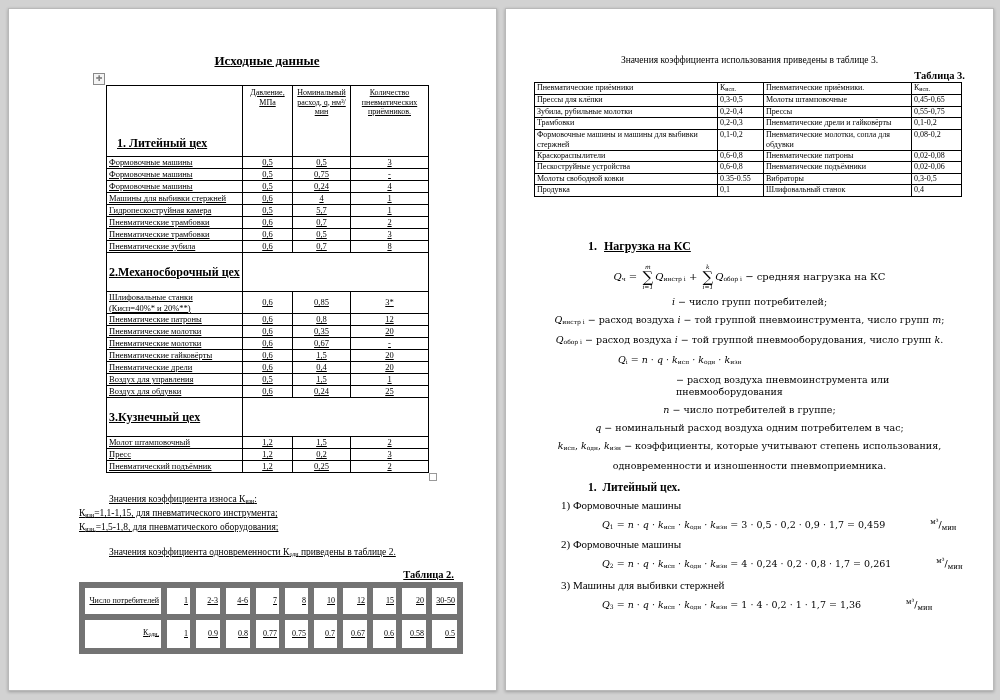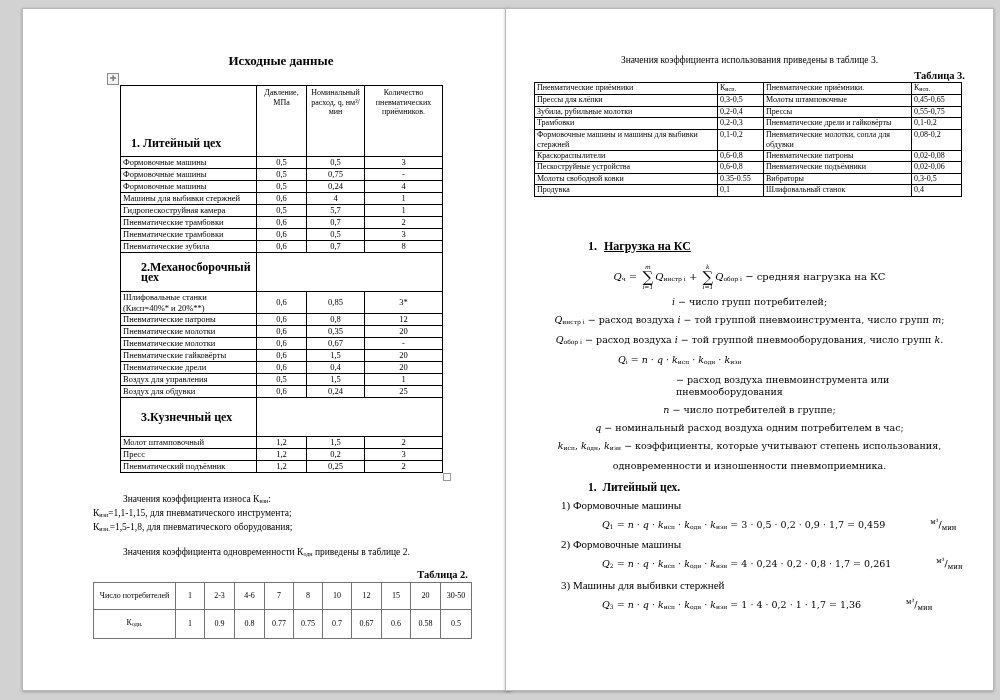--- a/index.html
+++ b/index.html
@@ -1,44 +1,44 @@
 <!DOCTYPE html>
 <html><head>
 <meta charset="utf-8">
 <style>
   html,body{margin:0;padding:0;}
   body{width:1000px;height:700px;background:#d2d2d2;position:relative;overflow:hidden;
        font-family:"Liberation Serif",serif;color:#000;}
   .page{position:absolute;top:8px;width:487px;height:681px;background:#fff;
         border:1px solid #b9b9b9;box-shadow:0 1px 3px rgba(0,0,0,.25);}
-  .page-left{left:22px;}
+  .page-left{left:8px;text-decoration:underline;}
   .page-right{left:505px;}
 
   
   .p1-title{margin:44px 0 0 97px;width:322px;text-align:center;font-weight:bold;font-size:13px;}
   .t1-block{position:relative;margin:16px 0 0 97px;width:322px;}
   .move-handle{position:absolute;left:-13px;top:-12px;width:10px;height:10px;border:1px solid #8a8a8a;
                background:#f4f4f4;font-size:8px;line-height:10px;text-align:center;color:#333;cursor:move;}
   .resize-handle{position:absolute;right:-9px;bottom:-8px;width:6px;height:6px;border:1px solid #999;background:#fff;}
   table.t1{border-collapse:collapse;width:322px;font-size:8.5px;table-layout:fixed;}
   .t1 td{border:1px solid #000;height:11px;line-height:10.5px;padding:0 2px;text-align:center;overflow:hidden;}
   .t1 td:first-child{text-align:left;}
   .t1 tr.hdr td{vertical-align:top;font-size:8px;line-height:9.5px;padding-top:2px;height:68px;}
   .t1 tr.hdr td.sec1{vertical-align:bottom;text-align:left;}
   .t1 .sec-t{font-weight:bold;font-size:12px;padding:0 0 8px 8px;}
   .t1 tr.secrow td{height:38px;vertical-align:middle;}
-  .t1 .sec-t2{font-weight:bold;font-size:12px;padding-left:20px;}
+  .t1 .sec-t2{font-weight:bold;font-size:12px;padding-left:2px;}
   .p1-text{margin:20px 34px 0 70px;font-size:9.5px;line-height:12px;}
   .p1-text p{margin:0;}
   .p1-text p.ind{text-indent:30px;}
   .p1-text p.gap{margin-top:11px;}
   sub{font-size:6px;vertical-align:-1px;}
   .cap2{margin:9px 42px 2px 0;text-align:right;font-weight:bold;font-size:10.5px;}
   table.t2{border-collapse:collapse;margin-left:70px;width:378px;font-size:8px;table-layout:fixed;}
-  .t2 td{border:1px solid #737373;height:10px;line-height:9.5px;padding:8px 2px;text-align:center;overflow:hidden;}
+  .t2 td{border:6px solid #737373;height:10px;line-height:9.5px;padding:8px 2px;text-align:right;overflow:hidden;}
 
   
   .p2-intro{margin-top:46px;text-align:center;font-size:9.5px;}
   .cap3{margin:5px 28px 1px 0;text-align:right;font-weight:bold;font-size:10.5px;padding-left:39px;}
   table.t3{border-collapse:collapse;margin-left:28px;width:427px;font-size:8px;table-layout:fixed;}
   .t3 td{border:1px solid #000;height:10.5px;line-height:10px;padding:0 2px;vertical-align:top;overflow:hidden;}
   .sec-heading{margin:42px 0 8px 82px;font-size:12px;font-weight:bold;}
   .sec-heading .ul{text-decoration:underline;margin-left:7px;}
   .fblock{font-family:"DejaVu Serif",serif;font-size:9.5px;}
   .mi{font-style:italic;}

